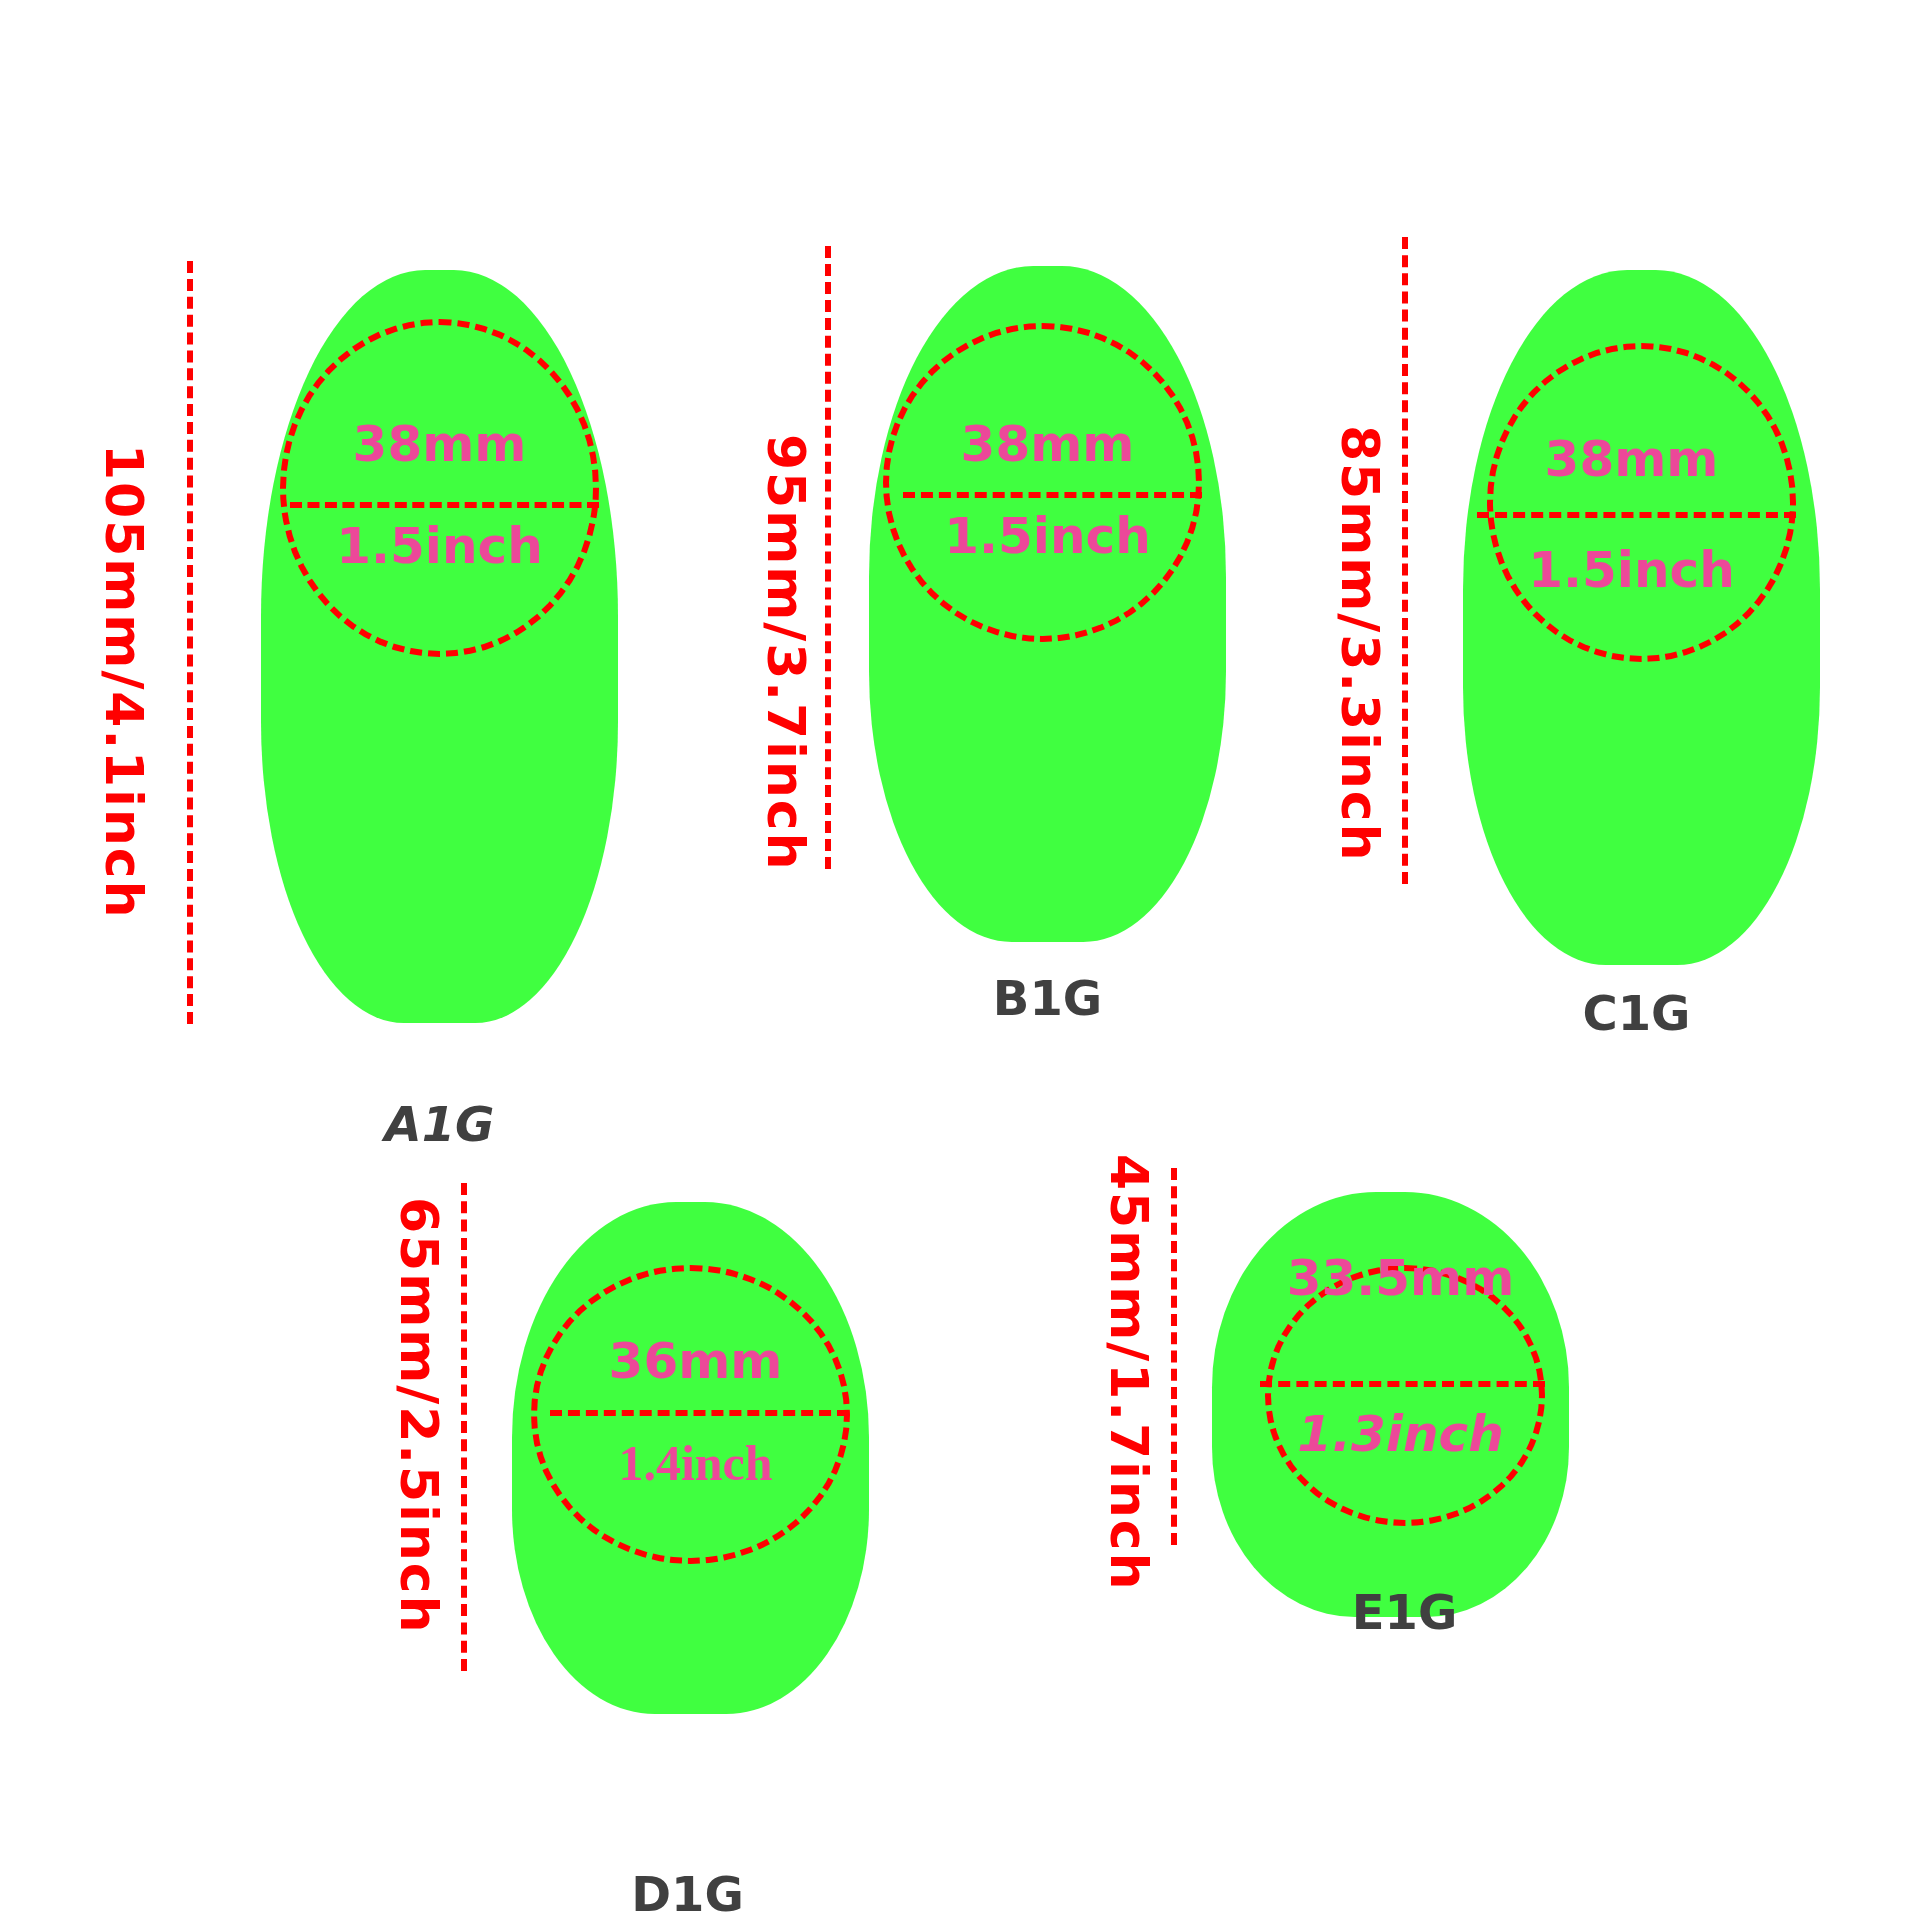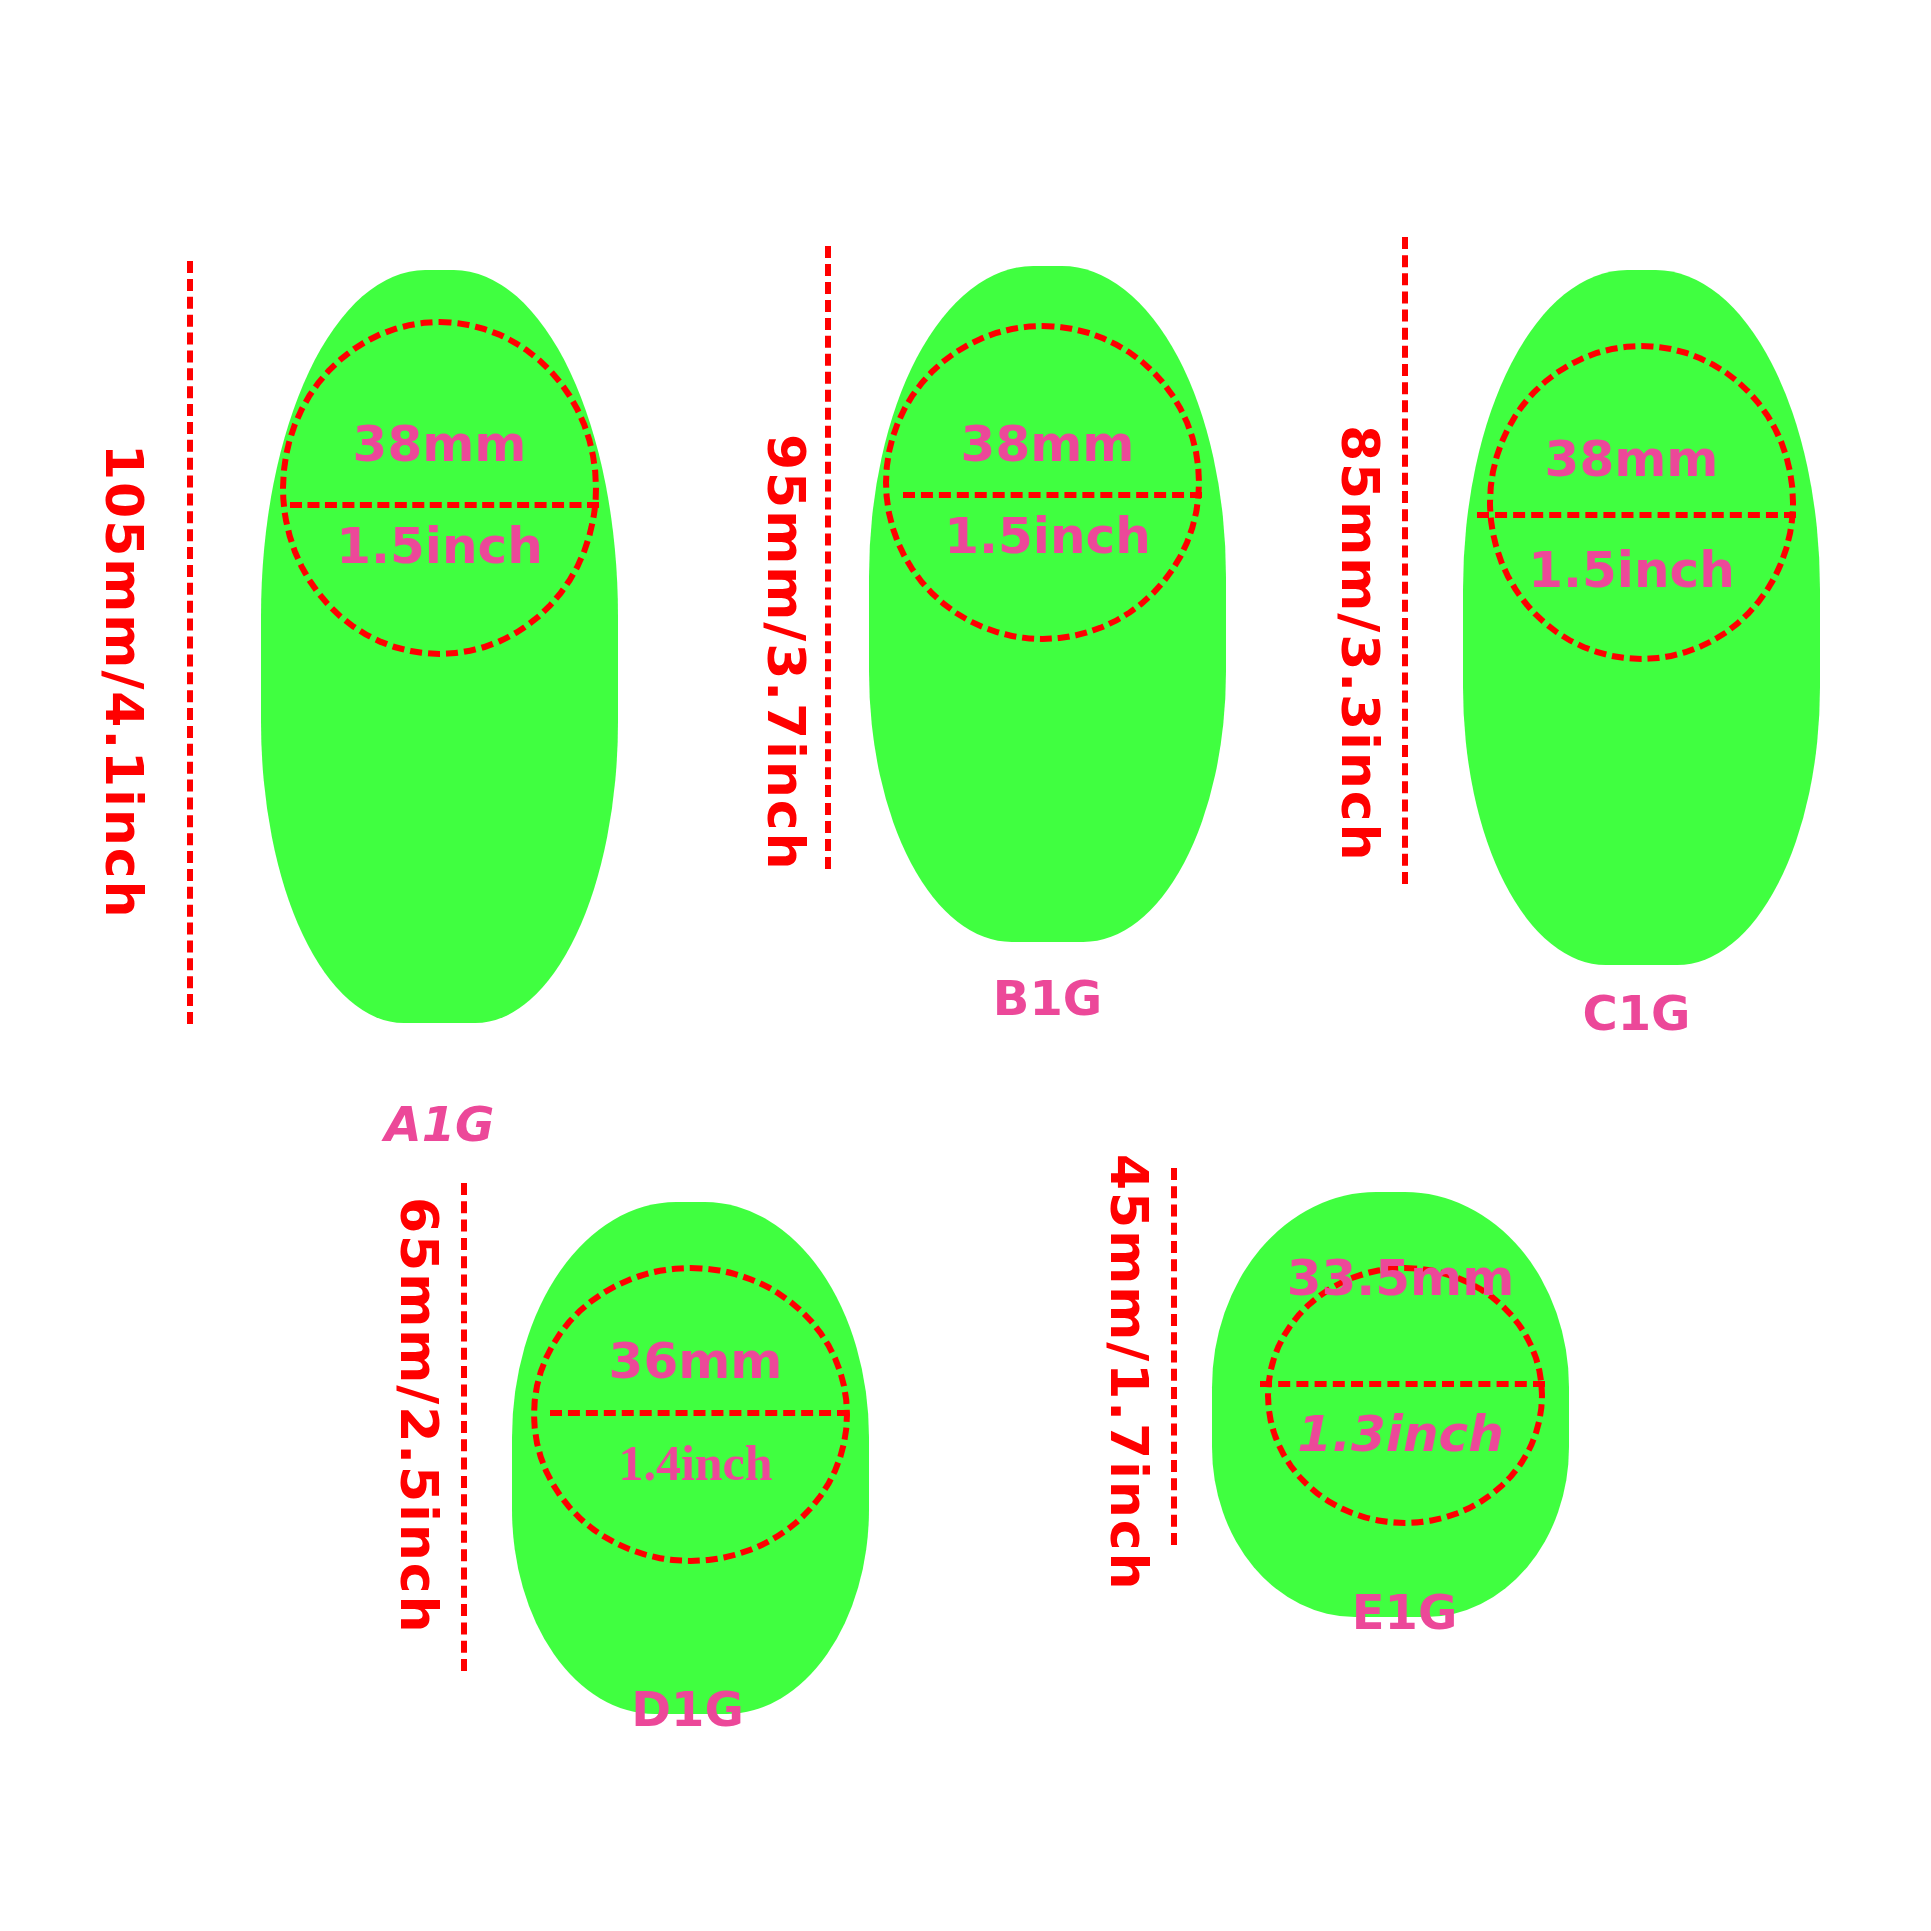--- a/index.html
+++ b/index.html
@@ -6,21 +6,21 @@
   body { width:1931px; height:1931px; position:relative; overflow:hidden;
          font-family:"DejaVu Sans", sans-serif; color:#ff0000; }
   .item { position:absolute; }
   .vline { position:absolute; width:0; border-left:6.8px dashed #ff0000; }
   .vlabel { position:absolute; font-weight:bold; font-size:52px; color:#ff0000;
             transform-origin:left top; transform:rotate(90deg); white-space:nowrap; letter-spacing:1.9px; }
   .shape { position:absolute; background:#2bff2b; border-radius:46% 46% 40% 40%; opacity:0.9; }
   .ring { position:absolute; border:6.8px dashed #ff0000; border-radius:50%; box-sizing:border-box; }
   .dia { position:absolute; border-top:6.8px dashed #ff0000; }
   .mm, .inch { position:absolute; font-weight:bold; font-size:50px; color:#ec4899; text-align:center; width:309px; }
-  .model { position:absolute; font-weight:bold; font-size:48px; color:#ec4899; text-align:center; width:193px; }
+  .model { position:absolute; font-weight:bold; font-size:48px; color:#404040; text-align:center; width:193px; }
 </style>
 </head>
 <body>
 
 <div class="item">
   <div class="vline" style="left:187px;top:261px;height:763px;"></div>
   <div class="vlabel" style="left:154px;top:444px;">105mm/4.1inch</div>
   <div class="shape" style="left:261px;top:270px;width:357px;height:753px;"></div>
   <div class="ring" style="left:280px;top:319px;width:319px;height:338px;"></div>
   <div class="dia" style="left:290px;top:502px;width:309px;"></div>
@@ -52,21 +52,21 @@
 </div>
 
 <div class="item">
   <div class="vline" style="left:461px;top:1183px;height:488px;"></div>
   <div class="vlabel" style="left:449px;top:1197px;">65mm/2.5inch</div>
   <div class="shape" style="left:512px;top:1202px;width:357px;height:512px;"></div>
   <div class="ring" style="left:531px;top:1265px;width:319px;height:299px;"></div>
   <div class="dia" style="left:550px;top:1410px;width:299px;"></div>
   <div class="mm" style="left:541px;top:1332px;">36mm</div>
   <div class="inch" style="left:541px;top:1434px;font-family:Liberation Serif, serif;">1.4inch</div>
-  <div class="model" style="left:591px;top:1681px;">D1G</div>
+  <div class="model" style="left:591px;top:1866px;">D1G</div>
 </div>
 
 <div class="item">
   <div class="vline" style="left:1171px;top:1168px;height:377px;"></div>
   <div class="vlabel" style="left:1159px;top:1154px;">45mm/1.7inch</div>
   <div class="shape" style="left:1212px;top:1192px;width:357px;height:425px;"></div>
   <div class="ring" style="left:1265px;top:1265px;width:280px;height:261px;"></div>
   <div class="dia" style="left:1260px;top:1381px;width:285px;"></div>
   <div class="mm" style="left:1246px;top:1249px;">33.5mm</div>
   <div class="inch" style="left:1246px;top:1405px;font-style:italic;">1.3inch</div>

